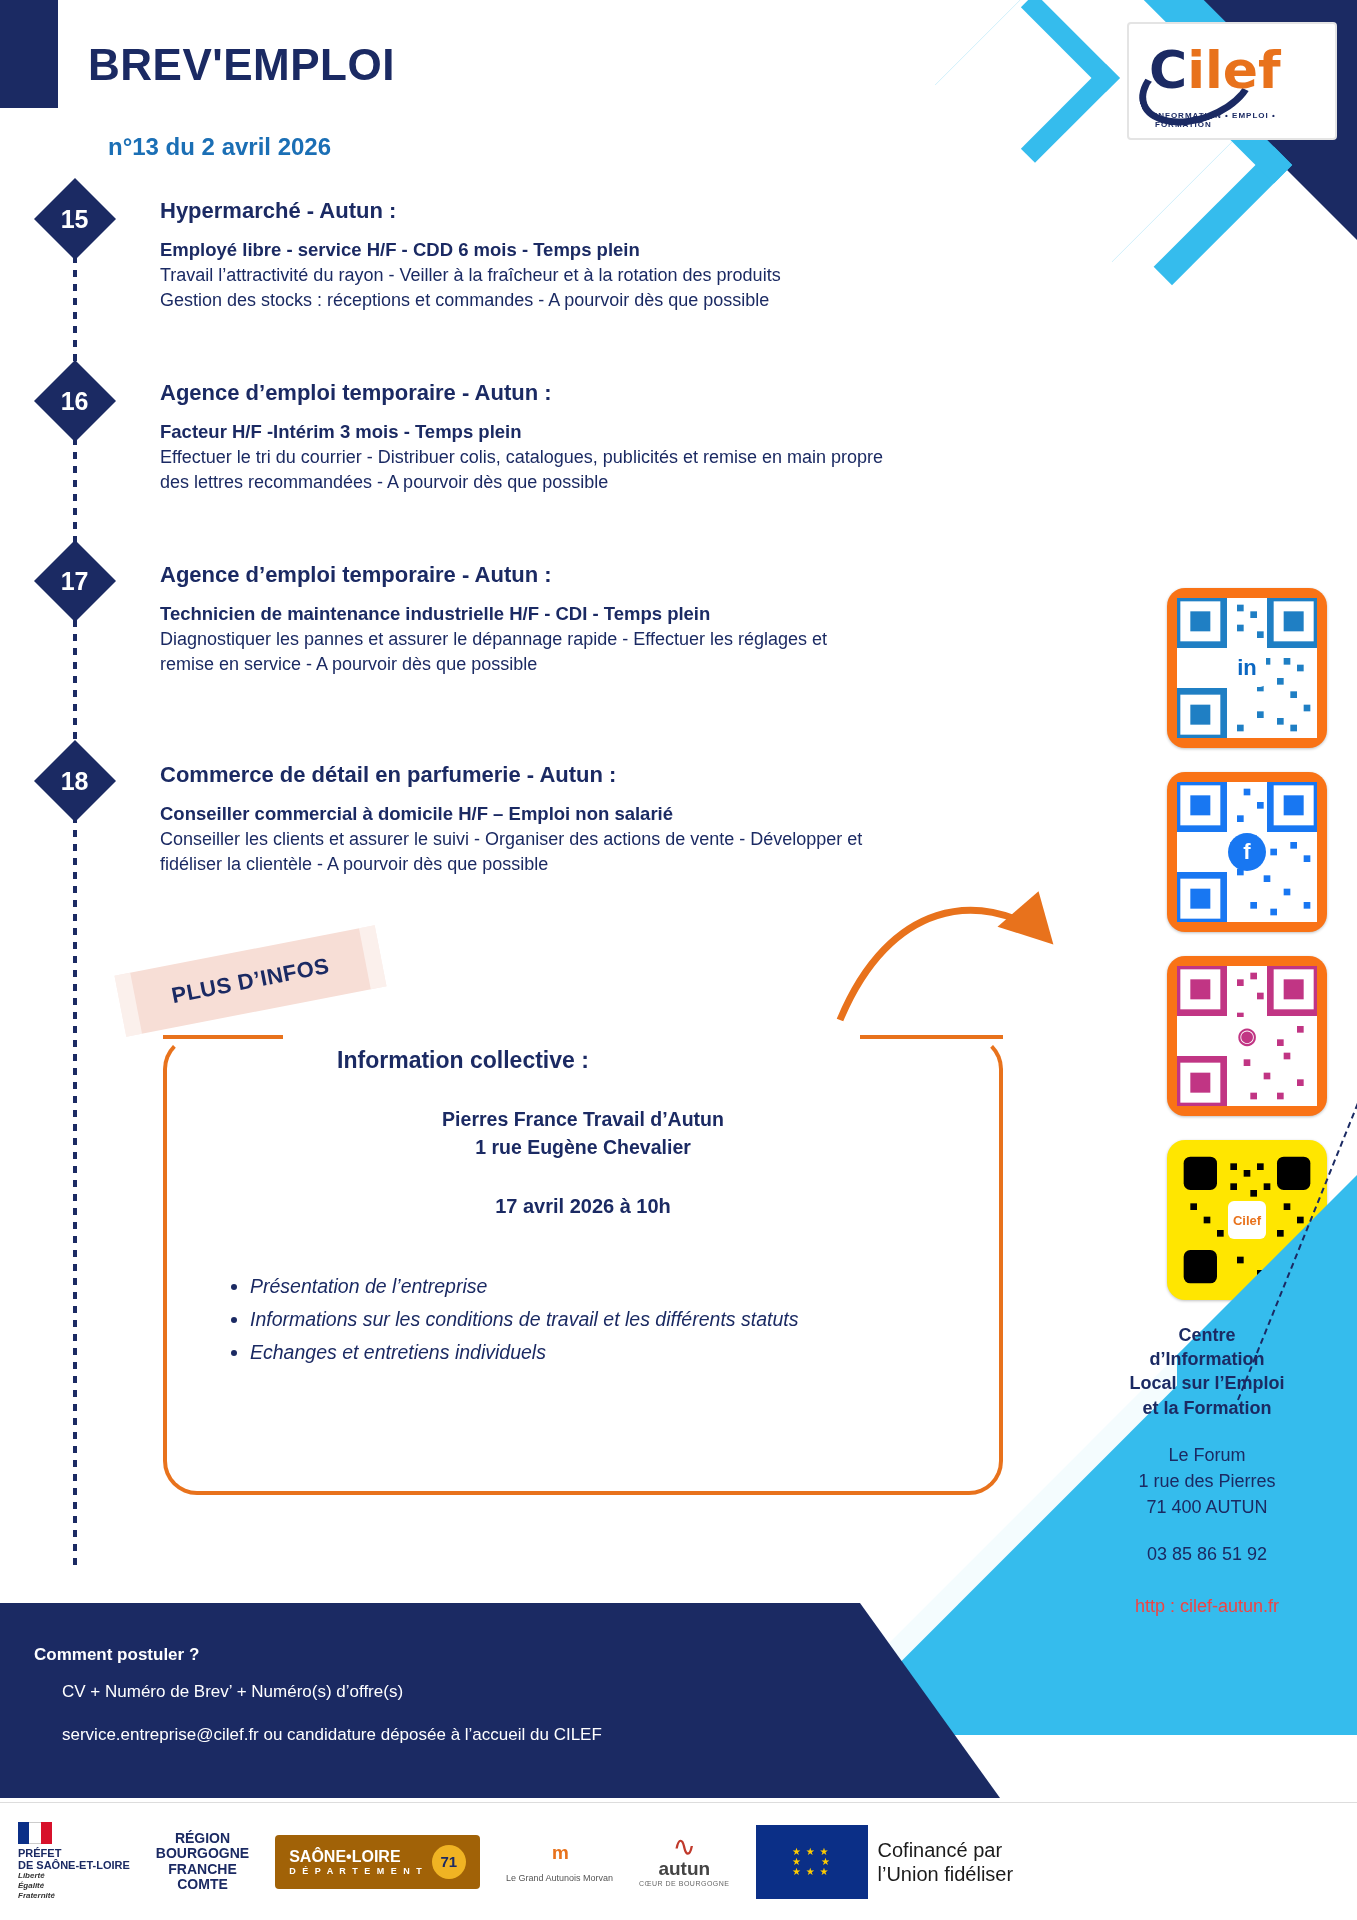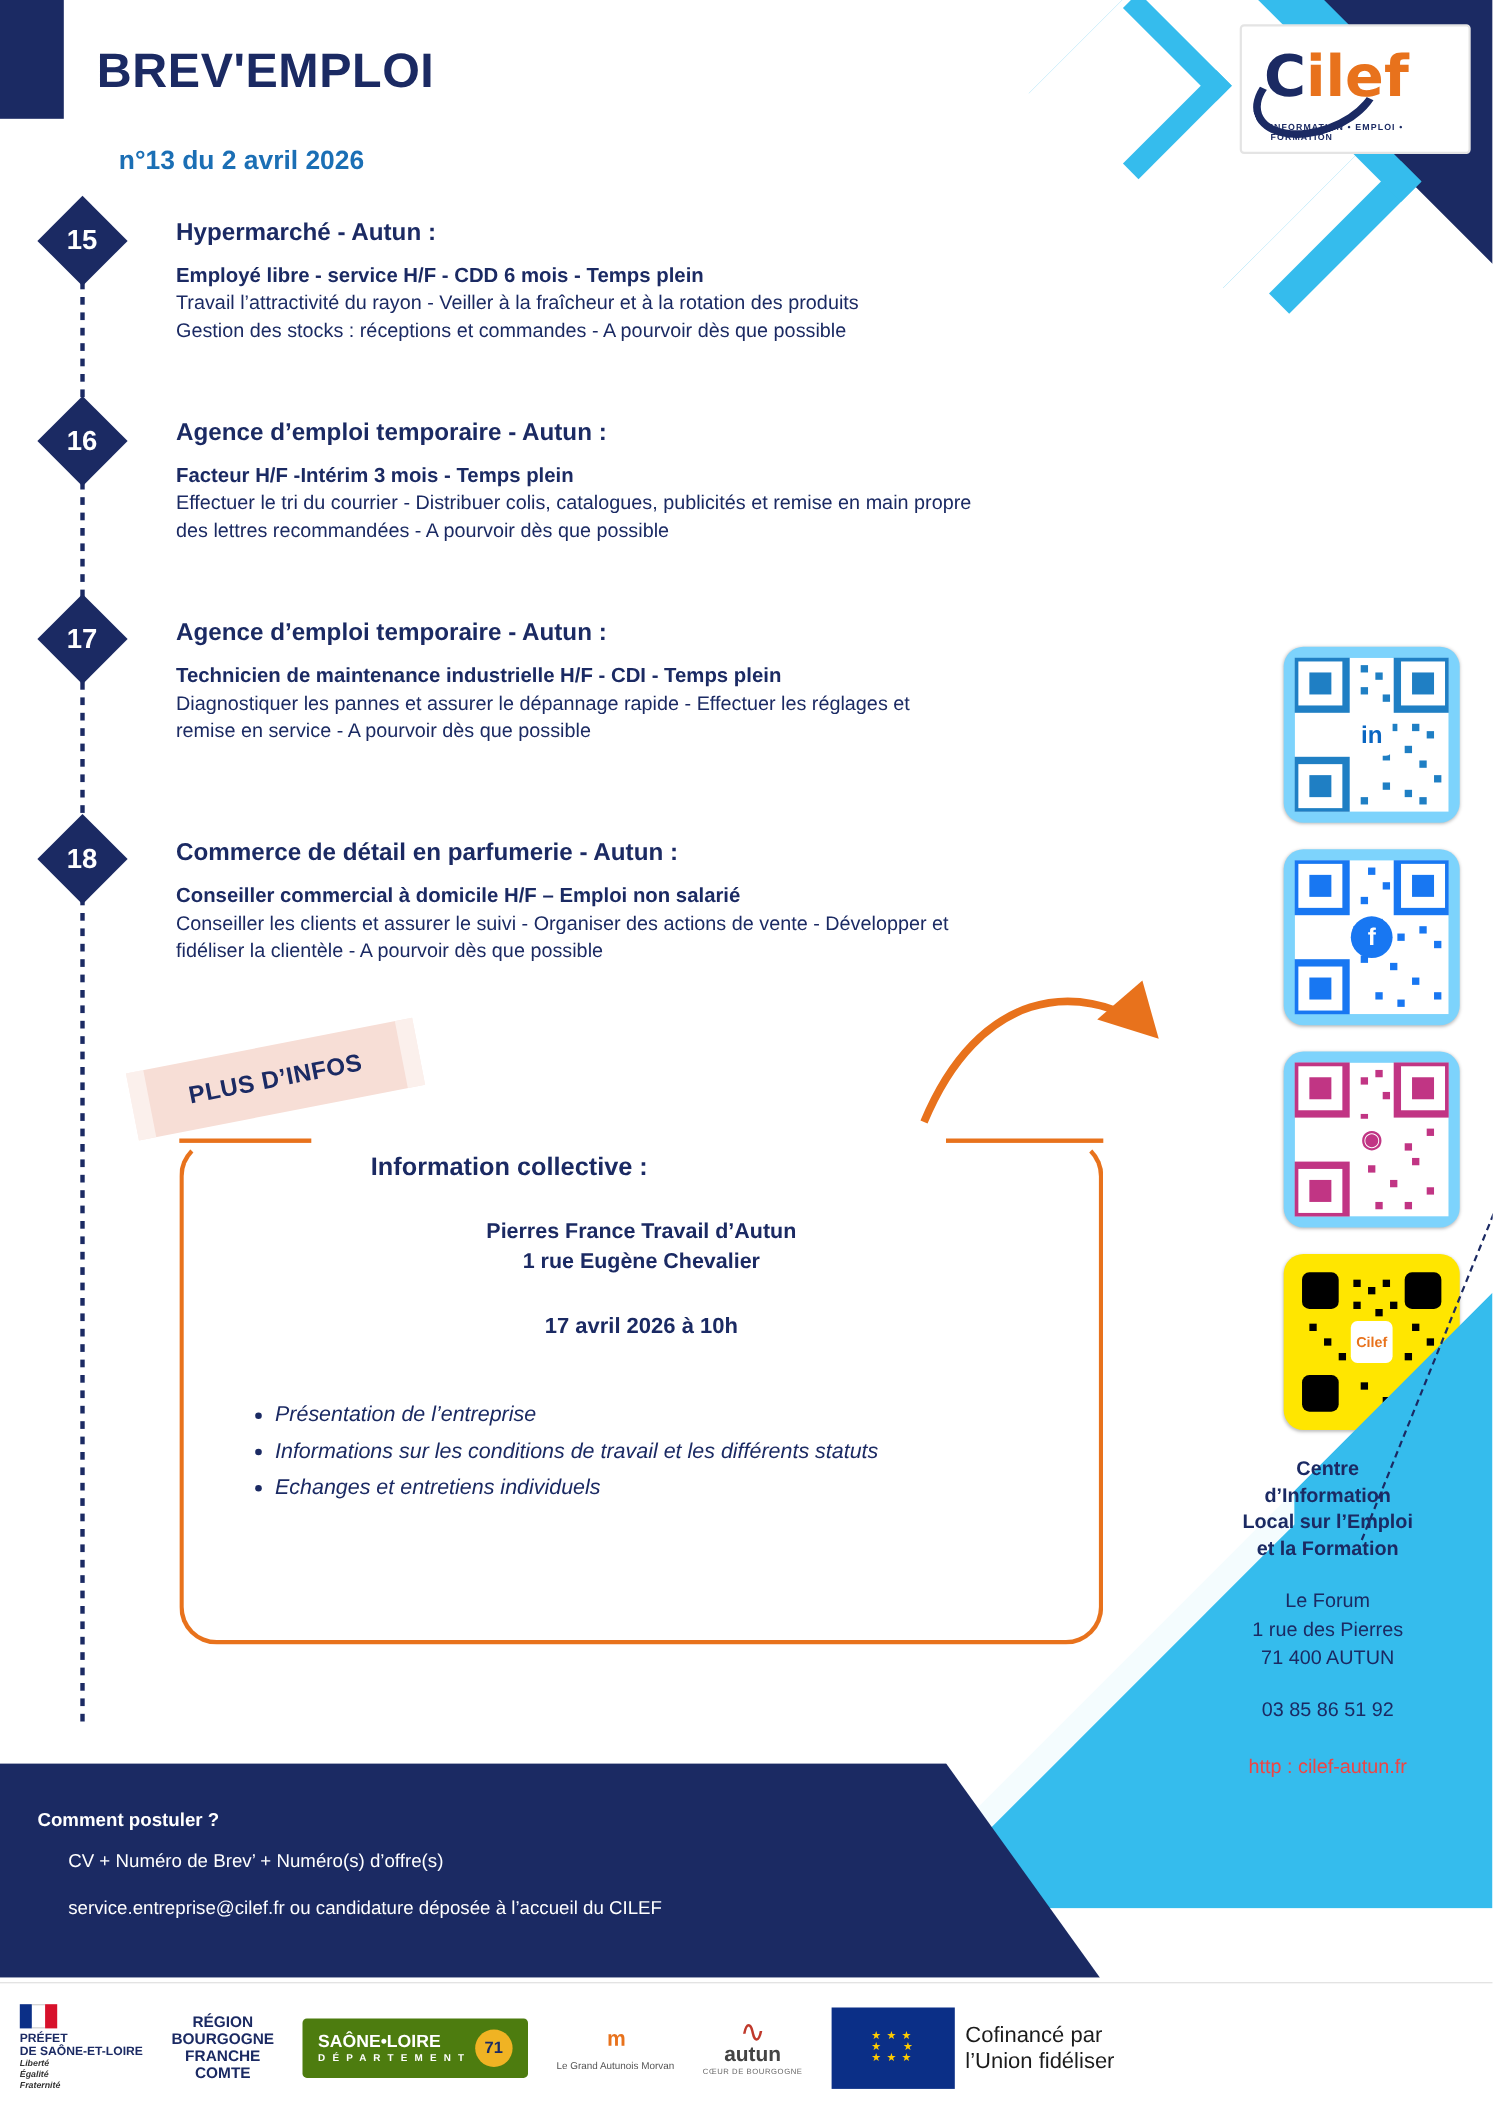--- a/index.html
+++ b/index.html
@@ -165,21 +165,21 @@
   }
   .ic-list li { margin-left: 28px; }
   .ic-list li::marker { color: #1b2a63; }
 
   
   .arrow-svg { position: absolute; left: 830px; top: 880px; }
 
   
   .qr {
     position: absolute; right: 30px; width: 160px; height: 160px;
-    border-radius: 18px; background: #7dd3fc; padding: 10px;
+    border-radius: 18px; background: #f97316; padding: 10px;
     box-shadow: 0 1px 3px rgba(0,0,0,.25);
   }
   .qr .grid { width: 100%; height: 100%; }
   .qr .center-ic {
     position: absolute; left: 50%; top: 50%; width: 38px; height: 38px;
     transform: translate(-50%,-50%); background: #fff; border-radius: 6px;
     display: flex; align-items: center; justify-content: center;
     font-size: 22px; font-weight: bold;
   }
 
@@ -222,21 +222,21 @@
     display: flex; align-items: center; gap: 26px; padding: 0 18px;
   }
   .lg { display: flex; align-items: center; justify-content: center; height: 92px; }
   .lg-pref { flex-direction: column; align-items: flex-start; font-size: 11px; color: #1b2a63; font-weight: bold; }
   .flag { width: 34px; height: 22px; display: flex; margin-bottom: 3px; }
   .flag i { flex: 1; }
   .flag .b { background: #0b2f87; } .flag .w { background: #fff; border-top:1px solid #ccc;border-bottom:1px solid #ccc;} .flag .r { background: #d7112b; }
   .devise { font-size: 8px; font-style: italic; font-weight: bold; line-height: 1.25; color: #333; }
   .lg-region { font-size: 14px; font-weight: bold; color: #1b2a63; text-align: center; line-height: 1.1; }
   .lg-dept {
-    background: #4d7c0f; color: #fff; border-radius: 4px; padding: 10px 14px;
+    background: #a16207; color: #fff; border-radius: 4px; padding: 10px 14px;
     font-size: 16px; font-weight: bold; display: flex; align-items: center; gap: 8px;
   }
   .dept-circle {
     width: 34px; height: 34px; border-radius: 50%; background: #f0b323; color: #1b2a63;
     display: flex; align-items: center; justify-content: center; font-size: 15px; font-weight: bold;
   }
   .lg-gam { display: flex; flex-direction: column; align-items: center; }
   .gam-mark { font-size: 28px; color: #e8721c; font-weight: bold; letter-spacing: -2px; }
   .gam-txt { font-size: 9px; color: #555; }
   .lg-autun { display: flex; flex-direction: column; align-items: center; }

